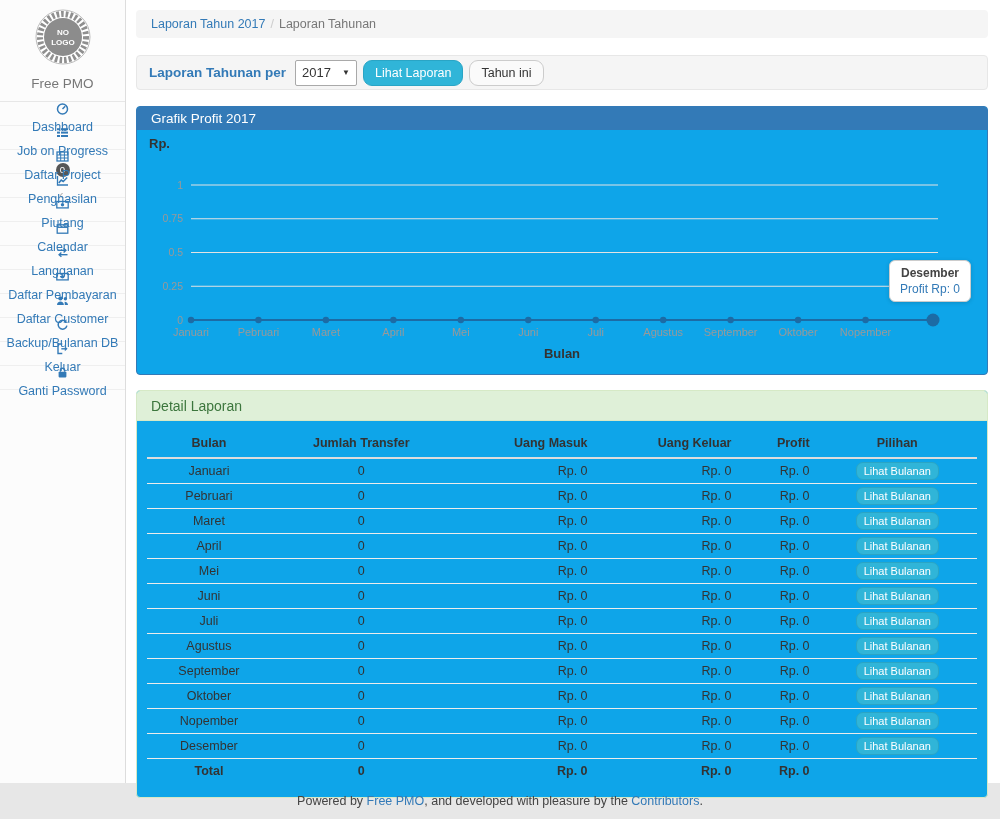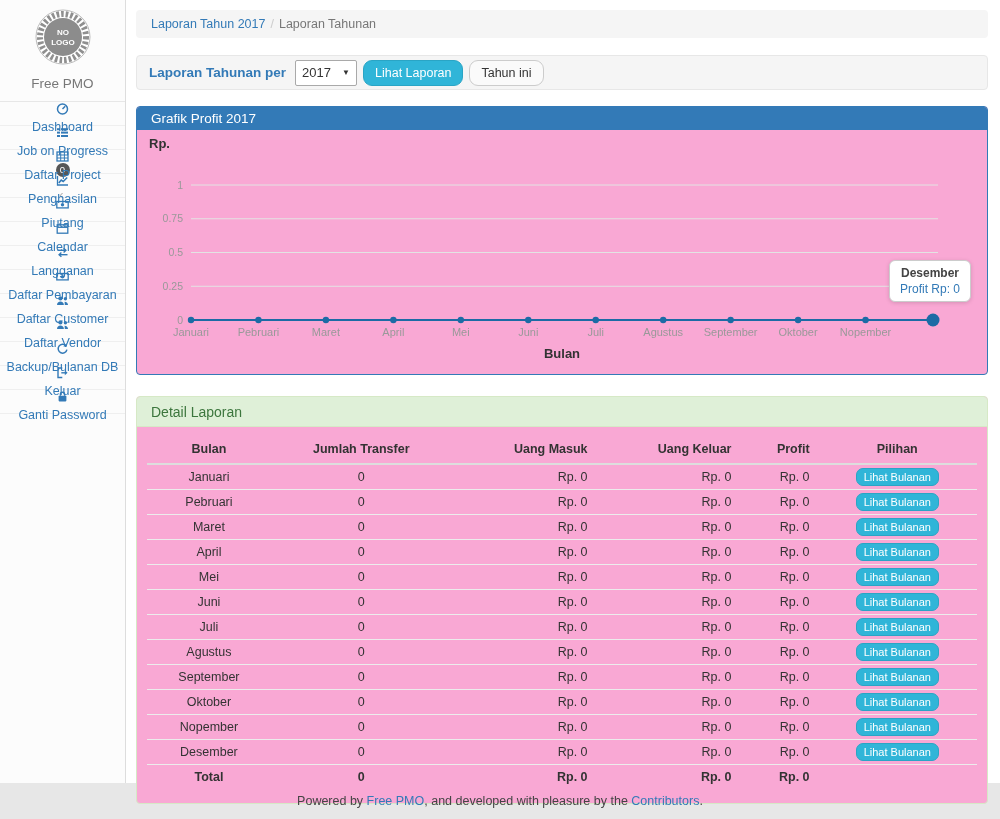--- a/index.html
+++ b/index.html
@@ -33,21 +33,21 @@
   .filter-label { color:#337ab7; font-weight:bold; font-size:13.5px; margin-right:3px; }
   .select { background:#fff; border:1px solid #a9a9a9; border-radius:2px; height:26px;
             width:62px; padding:0 6px; font-size:13px; color:#333; display:flex;
             align-items:center; justify-content:space-between; cursor:pointer; }
   .caret { font-size:8px; color:#333; }
   .btn { font-size:12.5px; border-radius:9px; height:26px; padding:0 11px; cursor:pointer;
          display:inline-flex; align-items:center; }
   .btn-info { background:#30b5d8; border:1px solid #2aa5c5; color:#fff; }
   .btn-default { background:#fafafa; border:1px solid #ccc; color:#333; }
 
-  .panel { border-radius:4px; margin-bottom:21px; background:#f9a8d4; }
+  .panel { border-radius:4px; margin-bottom:15px; background:#0ea5e9; }
   .panel-primary { border:1px solid #337ab7; }
   .panel-primary > .panel-heading { background:#337ab7; color:#fff; height:23px;
         padding:0 14px; font-size:13.5px; display:flex; align-items:center;
         border-radius:3px 3px 0 0; }
   .chart-body { position:relative; padding:4px 8px 6px; }
   .rp-label { font-weight:bold; font-size:13px; color:#333; margin:2px 0 0 4px; height:18px; }
 
   .tooltip { position:absolute; right:16px; top:130px; background:#fff; border:1px solid #ccc;
              border-radius:6px; padding:5px 10px; text-align:center;
              box-shadow:0 1px 4px rgba(0,0,0,.15); }
@@ -160,29 +160,20 @@
           <span class="lbl">Daftar Pembayaran</span>
         </li>
         <li>
           <svg class="mi" width="13" height="13" viewBox="0 0 13 13">
             <circle cx="4.4" cy="4.4" r="2.1" fill="#337ab7"></circle>
             <path d="M1 11c0-2.1 1.5-3.5 3.4-3.5S7.9 8.9 7.9 11z" fill="#337ab7"></path>
             <circle cx="9.4" cy="4.8" r="1.7" fill="#337ab7"></circle>
             <path d="M8.6 7.7c2 .2 3.4 1.5 3.4 3.3H8.8z" fill="#337ab7"></path>
           </svg>
           <span class="lbl">Daftar Customer</span>
-        </li>
-        <li>
-          <svg class="mi" width="13" height="13" viewBox="0 0 13 13">
-            <circle cx="4.4" cy="4.4" r="2.1" fill="#337ab7"></circle>
-            <path d="M1 11c0-2.1 1.5-3.5 3.4-3.5S7.9 8.9 7.9 11z" fill="#337ab7"></path>
-            <circle cx="9.4" cy="4.8" r="1.7" fill="#337ab7"></circle>
-            <path d="M8.6 7.7c2 .2 3.4 1.5 3.4 3.3H8.8z" fill="#337ab7"></path>
-          </svg>
-          <span class="lbl">Daftar Vendor</span>
         </li>
         <li>
           <svg class="mi" width="13" height="13" viewBox="0 0 13 13">
             <path d="M10.9 7.6a4.4 4.4 0 1 1-1.1-3.9" fill="none" stroke="#337ab7" stroke-width="1.5"></path>
             <path d="M10.5 1.2v3.2H7.3z" fill="#337ab7"></path>
           </svg>
           <span class="lbl">Backup/Bulanan DB</span>
         </li>
         <li>
           <svg class="mi" width="13" height="13" viewBox="0 0 13 13">

